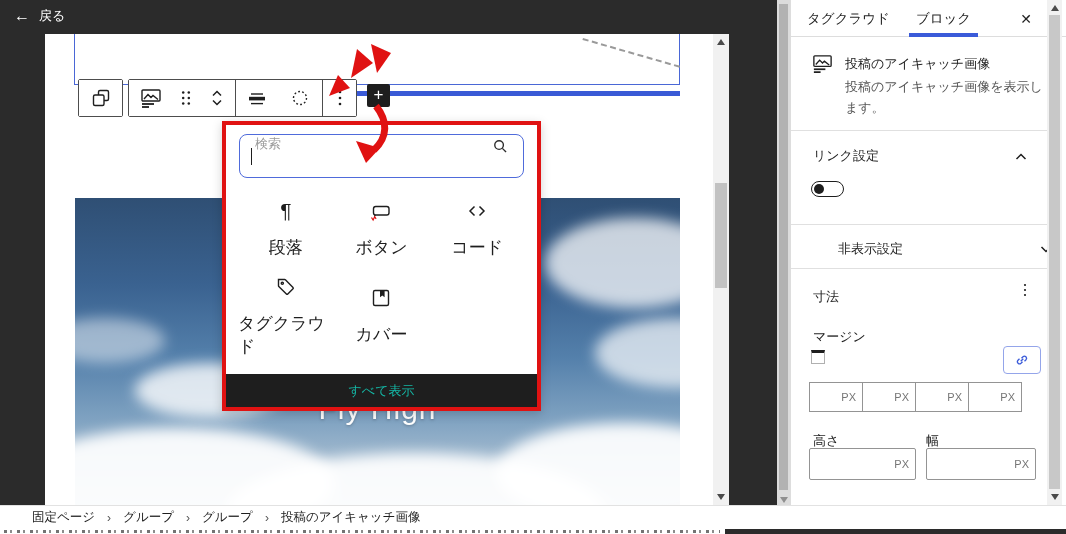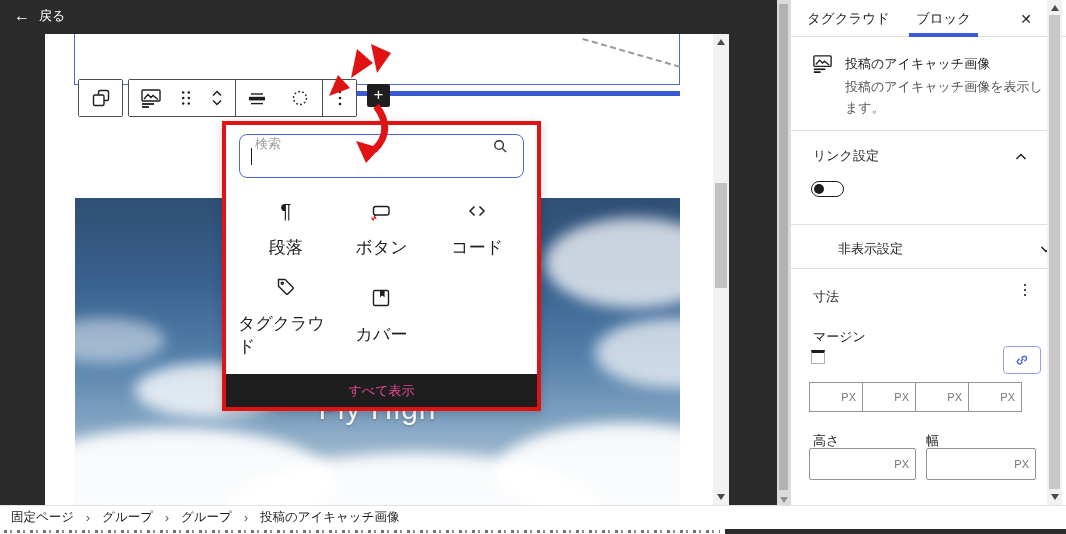--- a/index.html
+++ b/index.html
@@ -36,21 +36,21 @@
   .popup{position:absolute;left:222px;top:121px;width:319px;height:290px;background:#fff;border:4px solid #e01212;z-index:30;box-shadow:0 3px 10px rgba(0,0,0,.18);}
   .searchbox{position:absolute;left:13px;top:9px;width:285px;height:44px;border:1.5px solid #4f6bdb;border-radius:8px;display:flex;align-items:flex-start;}
   .searchbox .caret{position:absolute;left:11px;top:13px;width:1px;height:17px;background:#1e1e1e;}
   .searchbox input{border:none;outline:none;flex:1;margin-left:13px;font-size:13px;color:#1e1e1e;background:transparent;}
   .searchbox input::placeholder{color:#9a9a9a;}
   .searchbox .mag{margin-right:12px;}
   .blocks-grid{position:absolute;left:12px;right:12px;top:60px;display:grid;grid-template-columns:1fr 1fr 1fr;grid-auto-rows:87px;}
   .blk{display:flex;flex-direction:column;align-items:center;justify-content:center;cursor:pointer;}
   .blk .ic{height:26px;display:flex;align-items:center;justify-content:center;}
   .blk .lbl{margin-top:12px;font-size:17px;color:#1e1e1e;}
-  .browse-all{position:absolute;left:0;right:0;bottom:0;height:33px;background:#1e1e1e;color:#ec4899;font-size:13px;display:flex;align-items:center;justify-content:center;cursor:pointer;}
+  .browse-all{position:absolute;left:0;right:0;bottom:0;height:33px;background:#1e1e1e;color:#14b8a6;font-size:13px;display:flex;align-items:center;justify-content:center;cursor:pointer;}
 
   
   .sidebar{position:absolute;left:790px;top:0;width:276px;height:505px;background:#fff;border-left:1px solid #ddd;}
   .tabbar{position:relative;height:37px;border-bottom:1px solid #ddd;display:flex;align-items:center;padding-left:16px;gap:26px;}
   .tab{position:relative;height:37px;line-height:37px;font-size:13.5px;color:#1e1e1e;cursor:pointer;}
   .tab.active::after{content:"";position:absolute;left:-7px;right:-7px;bottom:0;height:4px;background:#3a5bd9;}
   .closebtn{position:absolute;left:220px;top:0;width:30px;height:37px;display:flex;align-items:center;justify-content:center;font-size:14px;color:#1e1e1e;cursor:pointer;}
   .divider{position:absolute;left:0;width:256px;height:1px;background:#e0e0e0;}
   .s-label{position:absolute;font-size:13px;color:#1e1e1e;}
   .panel-chev{position:absolute;left:222px;cursor:pointer;}
@@ -60,21 +60,21 @@
   .margin-box{position:absolute;left:20px;top:350px;width:14px;height:14px;border:1px solid #b0b0b0;border-top:3px solid #1e1e1e;}
   .link-btn{position:absolute;left:212px;top:346px;width:38px;height:28px;border:1px solid #94a5ea;border-radius:4px;display:flex;align-items:center;justify-content:center;cursor:pointer;background:#fff;}
   .px-row{position:absolute;left:18px;top:382px;display:flex;}
   .px-cell{width:54px;height:30px;border:1px solid #949494;display:flex;align-items:center;margin-left:-1px;background:#fff;}
   .px-cell:first-child{margin-left:0;}
   .px-cell input,.size-cell input{border:none;outline:none;width:0;flex:1;min-width:0;padding:0 0 0 6px;font-size:12px;background:transparent;}
   .unit{font-size:11px;color:#757575;padding-right:6px;}
   .size-cell{position:absolute;height:32px;border:1px solid #949494;border-radius:2px;display:flex;align-items:center;background:#fff;}
 
   
-  .breadcrumb{position:absolute;left:0;top:505px;width:1066px;height:24px;background:#fff;border-top:1px solid #e2e2e2;display:flex;align-items:center;padding-left:11px;font-size:12.5px;color:#1e1e1e;gap:12px;}
+  .breadcrumb{position:absolute;left:0;top:505px;width:1066px;height:24px;background:#fff;border-top:1px solid #e2e2e2;display:flex;align-items:center;padding-left:32px;font-size:12.5px;color:#1e1e1e;gap:12px;}
   .crumb{cursor:pointer;}
   .crumb-sep{color:#555;font-size:12px;}
   .bottom-strip{position:absolute;left:0;top:529px;width:1066px;height:5px;background:#fff;overflow:hidden;}
   .cutoff{position:absolute;left:4px;top:1px;width:716px;height:3px;opacity:.75;
     background:repeating-linear-gradient(90deg,#444 0 3px,transparent 3px 6px,#666 6px 8px,transparent 8px 13px);}
   .bottom-dark{position:absolute;left:725px;top:0;width:341px;height:5px;background:#2b2b2b;}
 
   .overlay{position:absolute;left:0;top:0;width:1066px;height:534px;pointer-events:none;z-index:50;}
   svg{display:block;}
 </style>

